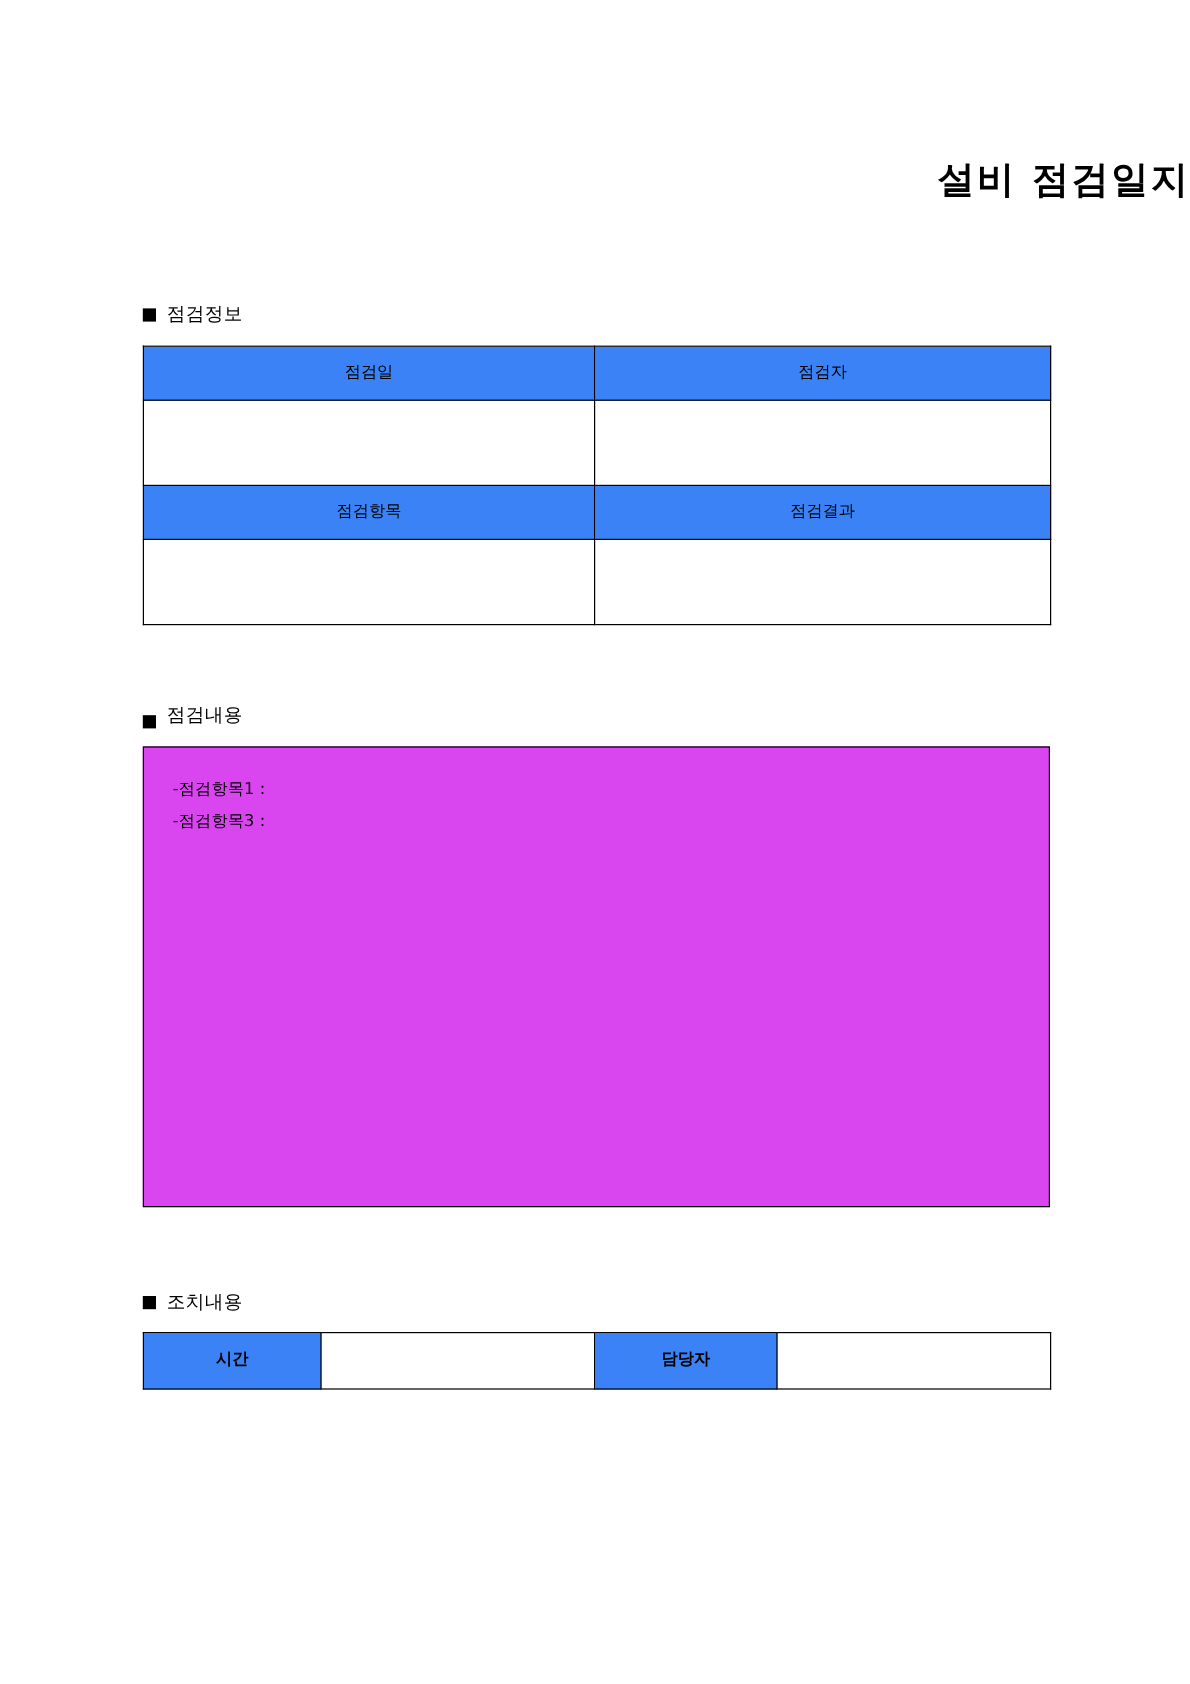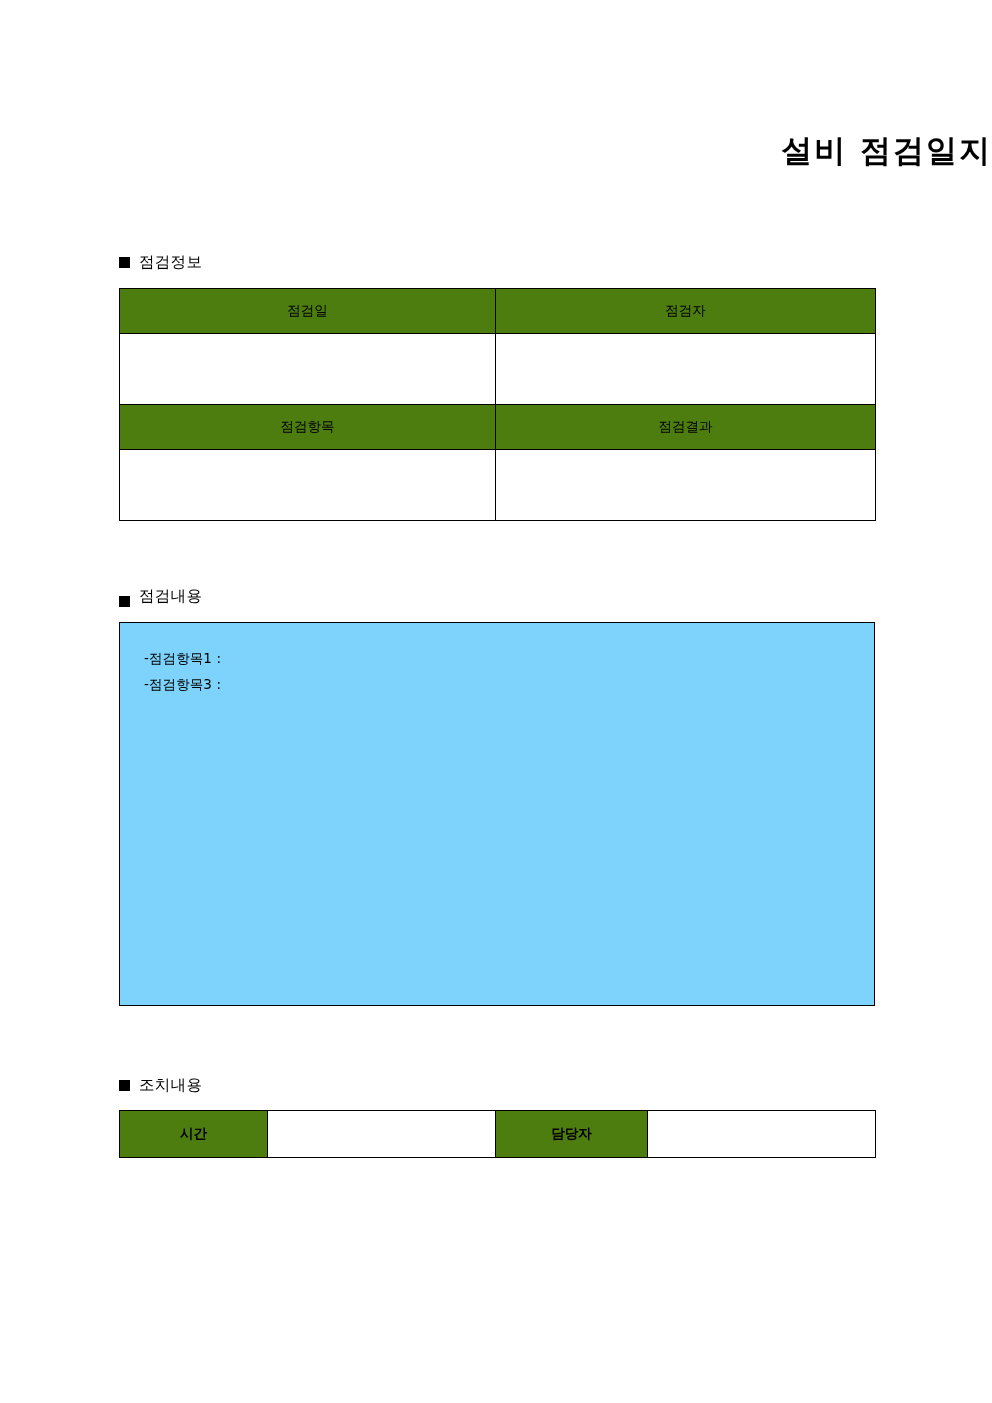--- a/index.html
+++ b/index.html
@@ -71,21 +71,21 @@
   }
   .tbl td {
     border: 1px solid #000000;
     padding: 0;
     text-align: center;
     vertical-align: middle;
     font-size: 13.5px;
     line-height: 1.3;
   }
   .tbl td.hdr {
-    background: #4d7c0f;
+    background: #3b82f6;
   }
   .tbl td.blank {
     background: #ffffff;
   }
 
   
   #table-inspection-info {
     left: 119px;
     top: 288px;
     width: 756px;
@@ -96,21 +96,21 @@
   #table-inspection-info tr.row-blank  td { height: 70px; }
 
   
   #inspection-content-box {
     position: absolute;
     left: 119px;
     top: 622px;
     width: 756px;
     height: 384px;
     border: 1px solid #000000;
-    background: #7dd3fc;
+    background: #d946ef;
     box-sizing: border-box;
     padding: 22px 0 0 24px;
   }
   #inspection-content-box .content-line {
     font-size: 13.5px;
     line-height: 26px;
     white-space: pre;
     letter-spacing: 0.1px;
   }
 

